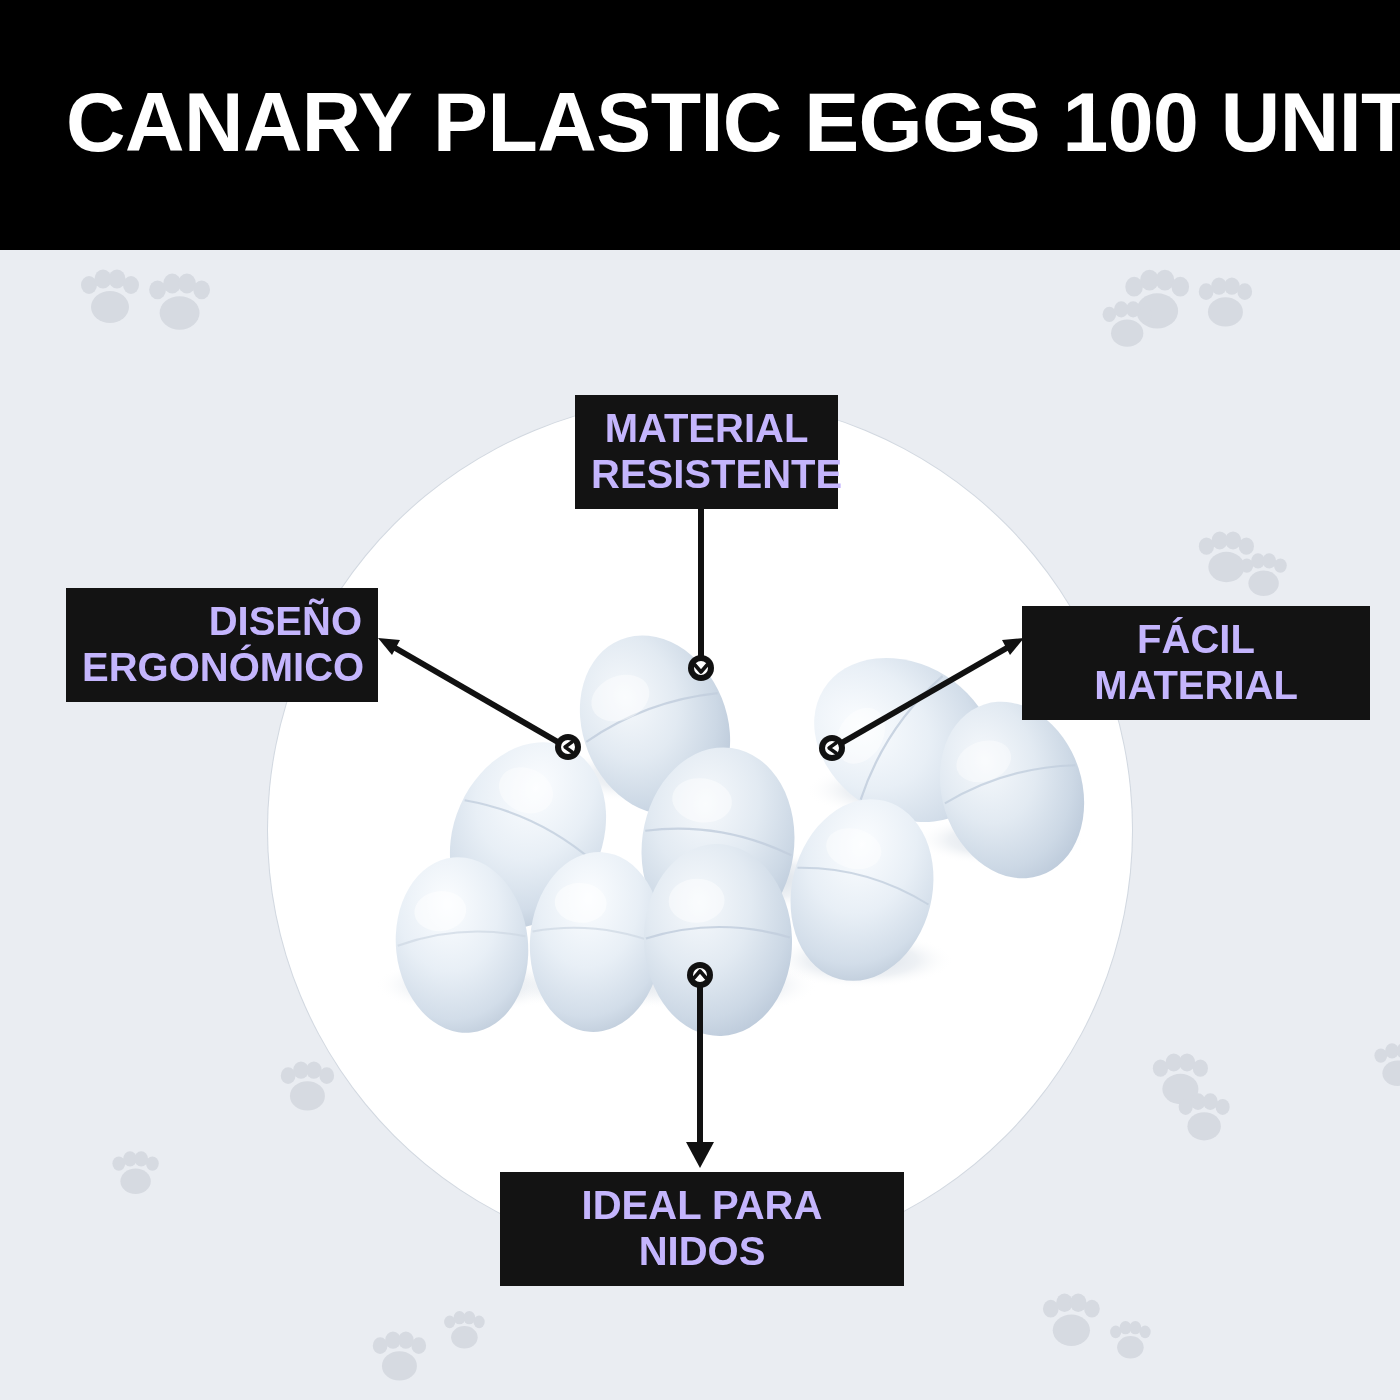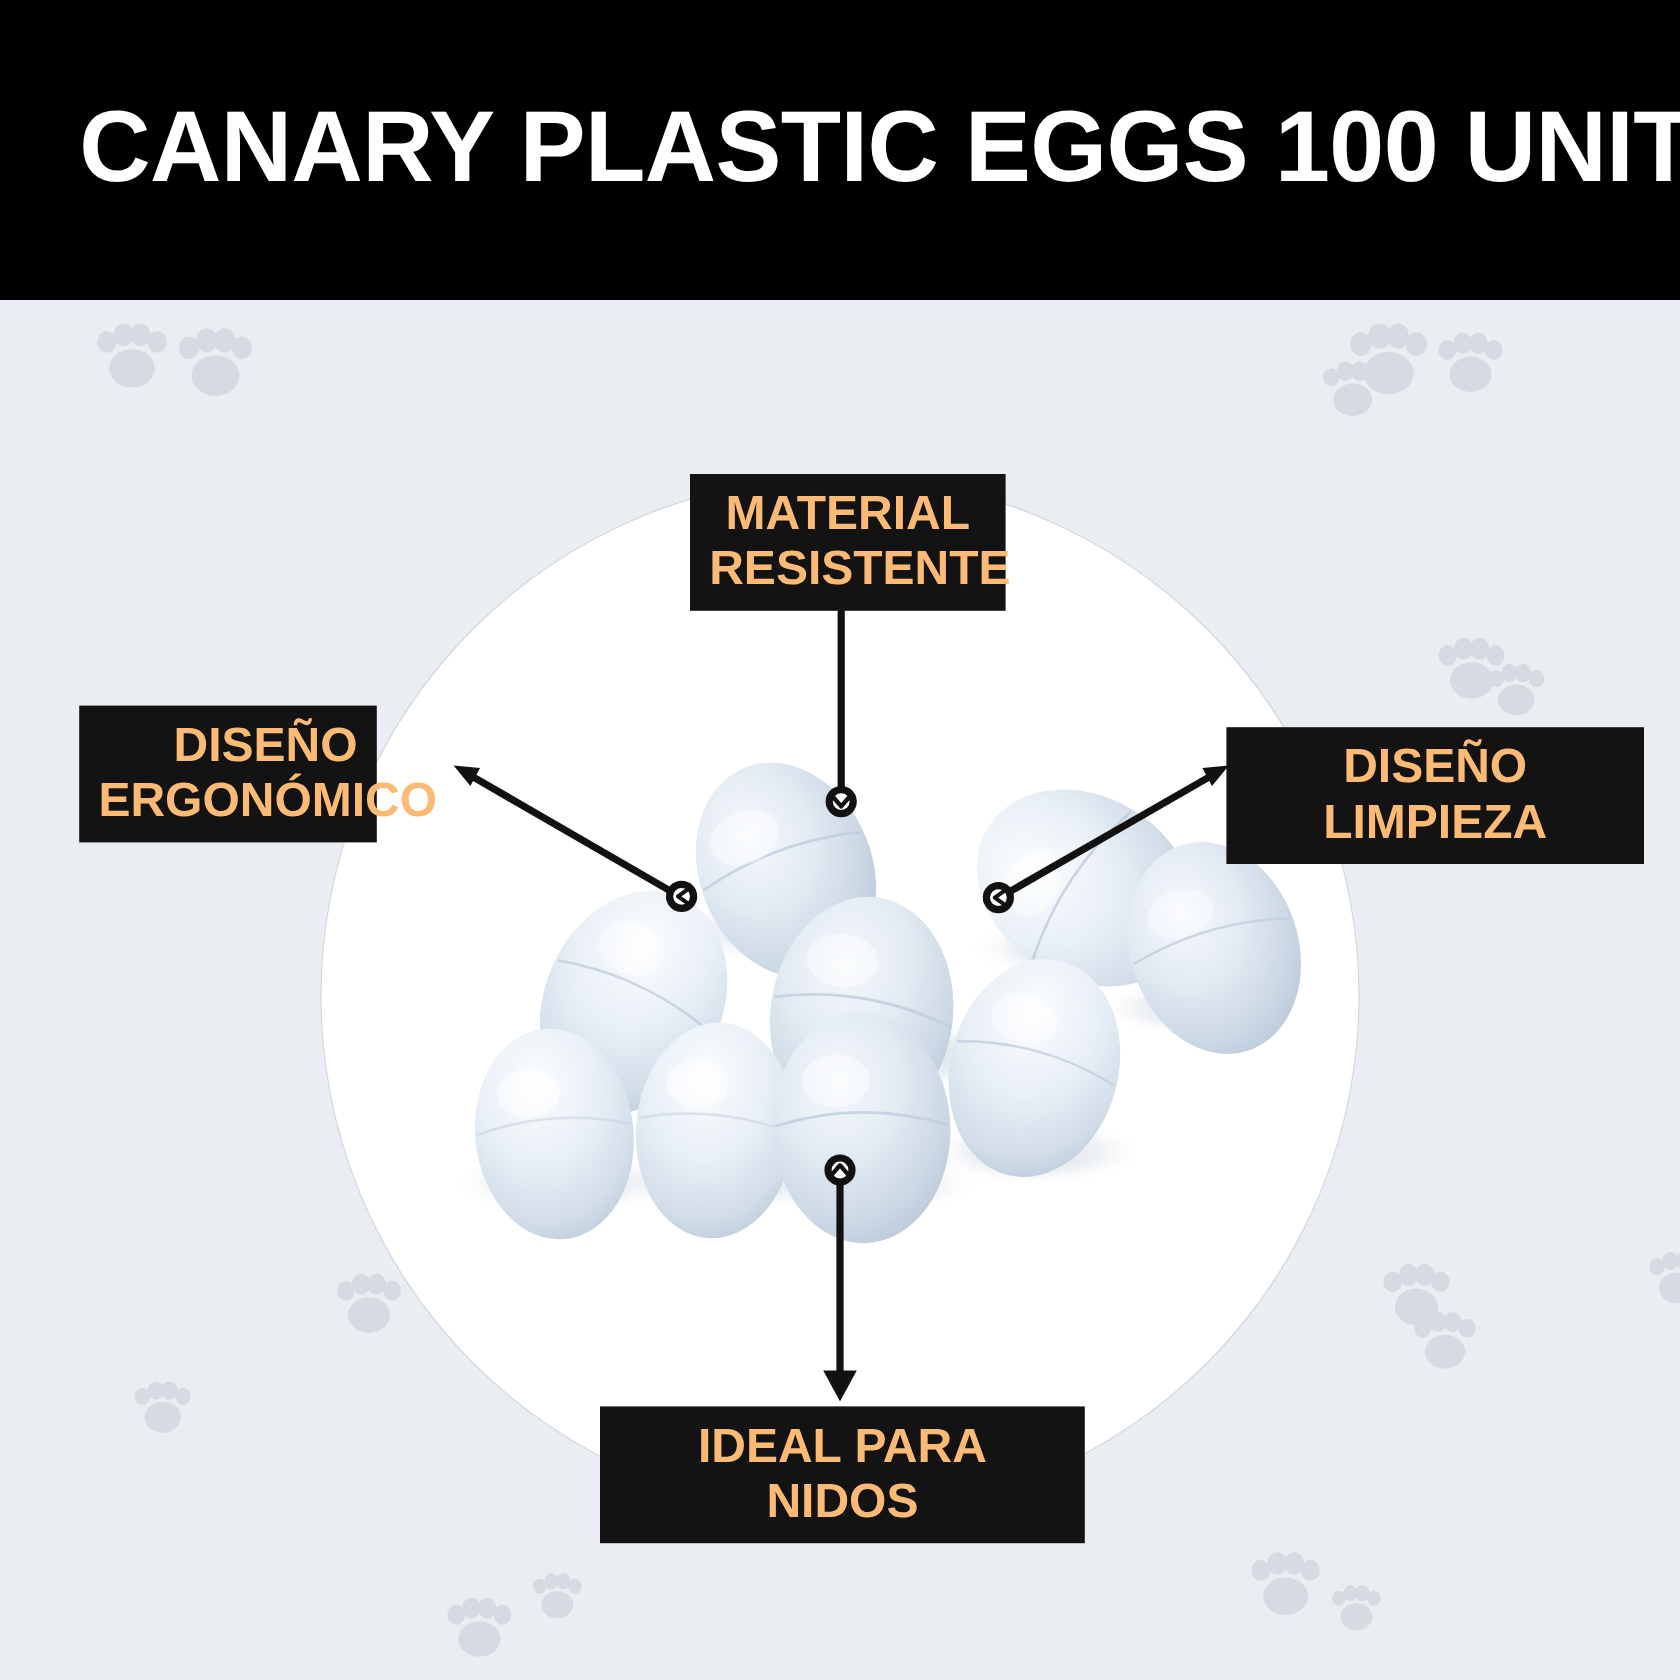--- a/index.html
+++ b/index.html
@@ -73,40 +73,40 @@
     position: absolute;
     left: 0; top: 0;
     width: 1400px;
     height: 1400px;
   }
 
   
   .callout {
     position: absolute;
     background: #131313;
-    color: #fdba74;
+    color: #c4b5fd;
     font-family: "Liberation Sans", sans-serif;
     font-weight: bold;
     font-size: 40px;
     line-height: 46px;
     letter-spacing: 0px;
     padding: 10px 16px 12px 16px;
     box-sizing: border-box;
     white-space: pre-line;
   }
   #callout-top {
     left: 575px;
     top: 395px;
     width: 263px;
     text-align: center;
   }
   #callout-left {
     left: 66px;
     top: 588px;
-    width: 248px;
+    width: 312px;
     text-align: right;
   }
   #callout-right {
     left: 1022px;
     top: 606px;
     width: 348px;
     text-align: center;
   }
   #callout-bottom {
     left: 500px;
@@ -401,17 +401,17 @@
       <path d="M 694 978 L 700 971 L 706 978" fill="none" stroke="#111111" stroke-width="3.6" stroke-linecap="round" stroke-linejoin="round"></path>
     </g>
   </svg>
 
   <div class="callout" id="callout-top">MATERIAL
 RESISTENTE</div>
 
   <div class="callout" id="callout-left">DISEÑO
 ERGONÓMICO</div>
 
-  <div class="callout" id="callout-right">DISEÑO LIMPIEZA</div>
+  <div class="callout" id="callout-right">FÁCIL MATERIAL</div>
 
   <div class="callout" id="callout-bottom">IDEAL PARA NIDOS</div>
 
 </div>
 
 </body></html>

